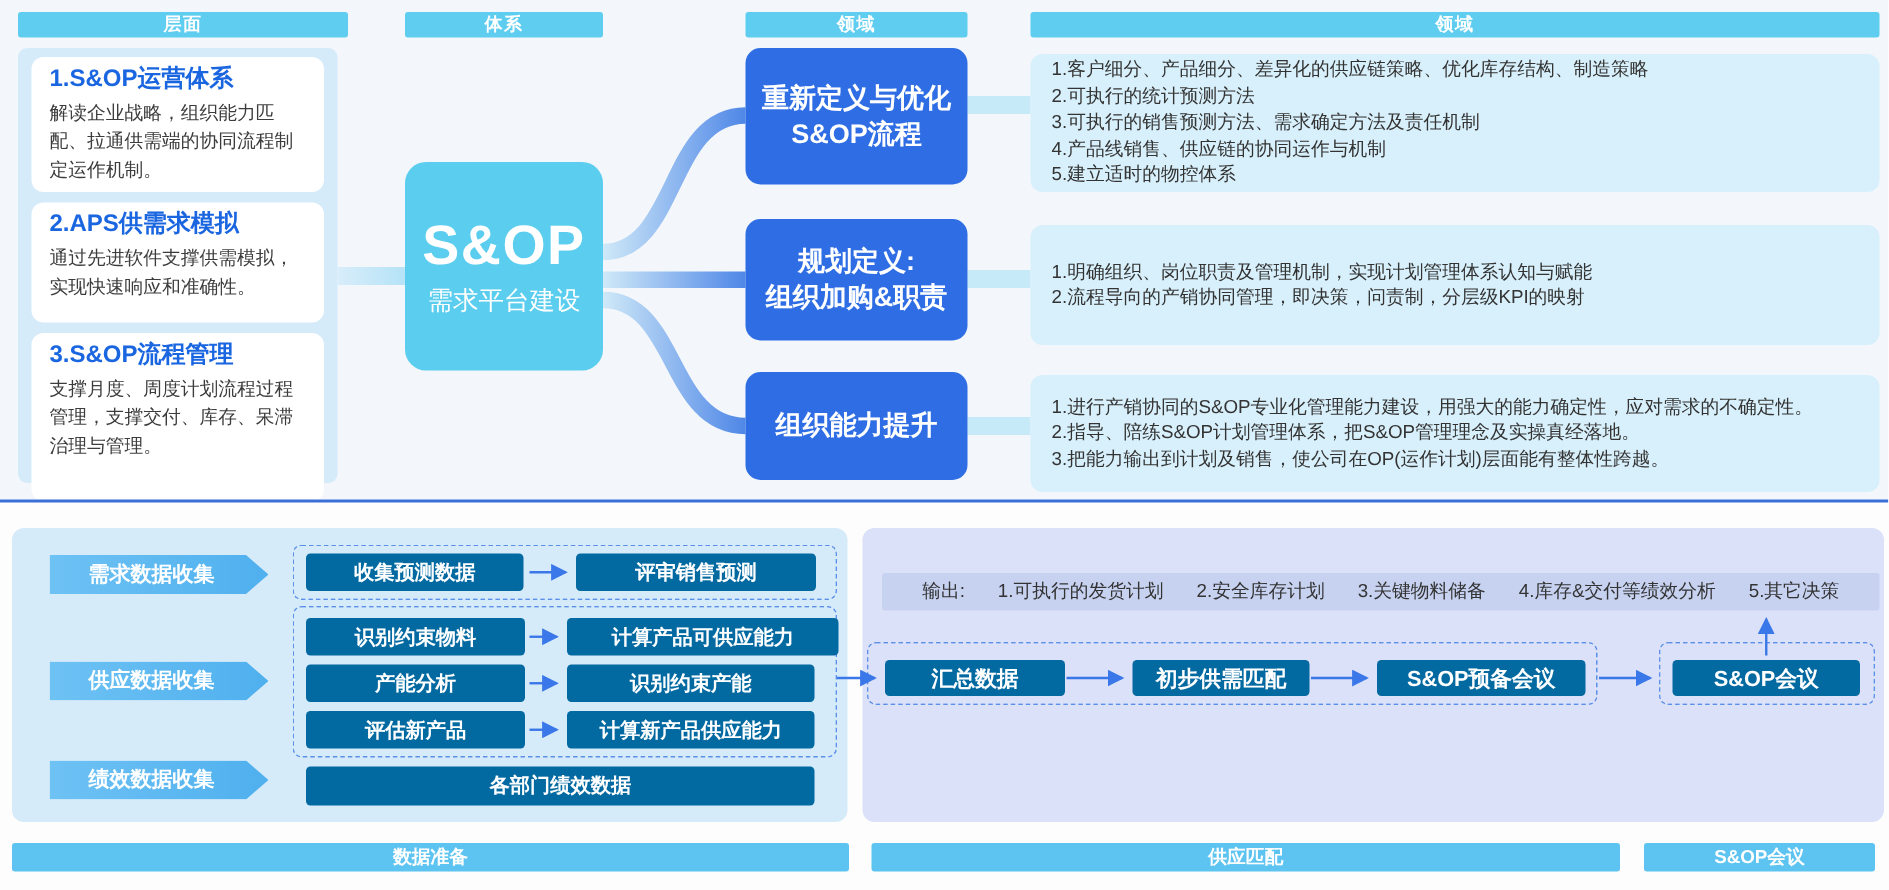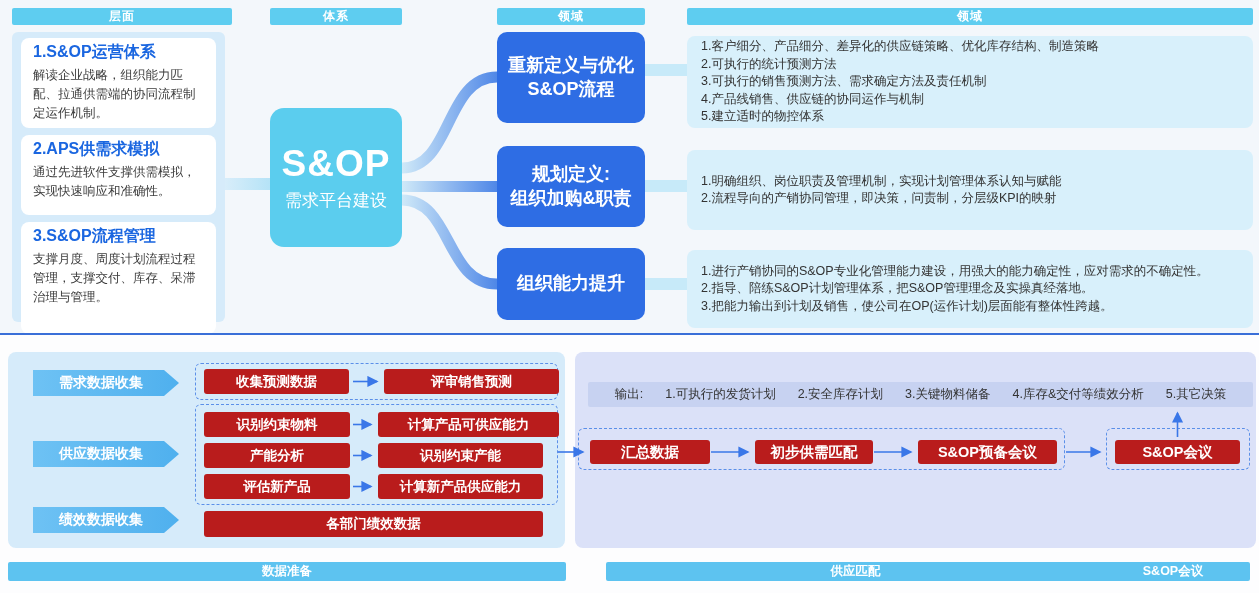--- a/index.html
+++ b/index.html
@@ -27,21 +27,21 @@
   .conn{background:#c7eaf9;}
   .divider{left:0;top:333px;width:1259px;height:2px;background:#3a6fd8;}
   .bl-panel{left:8px;top:352px;width:557px;height:196px;background:#d6ebfa;border-radius:8px;}
   .br-panel{left:575px;top:352px;width:681px;height:196px;background:#dbe1f8;border-radius:8px;}
   .lane{left:33px;width:146px;height:26px;color:#fff;font-size:14px;font-weight:bold;
         display:flex;align-items:center;justify-content:center;
         background:linear-gradient(90deg,#6ec2f4,#4fb0ee);
         clip-path:polygon(0 0,calc(100% - 15px) 0,100% 50%,calc(100% - 15px) 100%,0 100%);
         padding-right:10px;box-sizing:border-box;}
   .dash{border:1.6px dashed #5b8fe8;border-radius:6px;box-sizing:border-box;}
-  .sbox{background:#b91c1c;border-radius:3px;color:#fff;font-size:13.5px;font-weight:bold;
+  .sbox{background:#0369a1;border-radius:3px;color:#fff;font-size:13.5px;font-weight:bold;
         display:flex;align-items:center;justify-content:center;height:25px;}
   .obar{left:588px;top:382px;width:665px;height:25px;background:#c7d2f1;border-radius:2px;
         display:flex;align-items:center;justify-content:center;gap:22px;color:#333;font-size:12.5px;white-space:nowrap;}
   .phase{top:562px;height:19px;background:#5dc3f0;border-radius:2px;color:#fff;font-size:12.5px;
          font-weight:bold;display:flex;align-items:center;justify-content:center;}
   svg.ov{pointer-events:none;}
 </style>
 </head>
 <body>
 
@@ -140,21 +140,21 @@
     <span>供应数据收集</span>
   </div>
   <div class="abs lane" style="top:507px;">
     <span>绩效数据收集</span>
   </div>
 
   <div class="abs dash" style="left:195px;top:363px;width:363px;height:37px;"></div>
   <div class="abs dash" style="left:195px;top:404px;width:363px;height:101px;"></div>
 
   <div class="abs sbox" style="left:204px;top:369px;width:145px;">收集预测数据</div>
-  <div class="abs sbox" style="left:384px;top:369px;width:175px;">评审销售预测</div>
+  <div class="abs sbox" style="left:384px;top:369px;width:160px;">评审销售预测</div>
 
   <div class="abs sbox" style="left:204px;top:412px;width:146px;">识别约束物料</div>
   <div class="abs sbox" style="left:378px;top:412px;width:181px;">计算产品可供应能力</div>
   <div class="abs sbox" style="left:204px;top:443px;width:146px;">产能分析</div>
   <div class="abs sbox" style="left:378px;top:443px;width:165px;">识别约束产能</div>
   <div class="abs sbox" style="left:204px;top:474px;width:146px;">评估新产品</div>
   <div class="abs sbox" style="left:378px;top:474px;width:165px;">计算新产品供应能力</div>
 
   <div class="abs sbox" style="left:204px;top:511px;width:339px;height:26px;">各部门绩效数据</div>
 
@@ -171,21 +171,21 @@
   <div class="abs dash" style="left:1106px;top:428px;width:144px;height:42px;"></div>
 
   <div class="abs sbox" style="left:590px;top:440px;width:120px;height:24px;font-size:14.5px;">汇总数据</div>
   <div class="abs sbox" style="left:755px;top:440px;width:118px;height:24px;font-size:14.5px;">初步供需匹配</div>
   <div class="abs sbox" style="left:918px;top:440px;width:139px;height:24px;font-size:14.5px;">S&amp;OP预备会议</div>
   <div class="abs sbox" style="left:1115px;top:440px;width:125px;height:24px;font-size:14.5px;">S&amp;OP会议</div>
 
   <div class="abs phase" style="left:8px;width:558px;">
     <span>数据准备</span>
   </div>
-  <div class="abs phase" style="left:606px;width:499px;">
+  <div class="abs phase" style="left:581px;width:499px;">
     <span>供应匹配</span>
   </div>
   <div class="abs phase" style="left:1096px;width:154px;">
     <span>S&amp;OP会议</span>
   </div>
 
   <svg class="abs ov" style="left:0;top:0;" width="1259" height="593">
     <defs>
       <marker id="ah" markerWidth="8" markerHeight="8" refX="6" refY="3.5" orient="auto">
         <path d="M0,0 L7,3.5 L0,7 z" fill="#3a77e8"></path>

